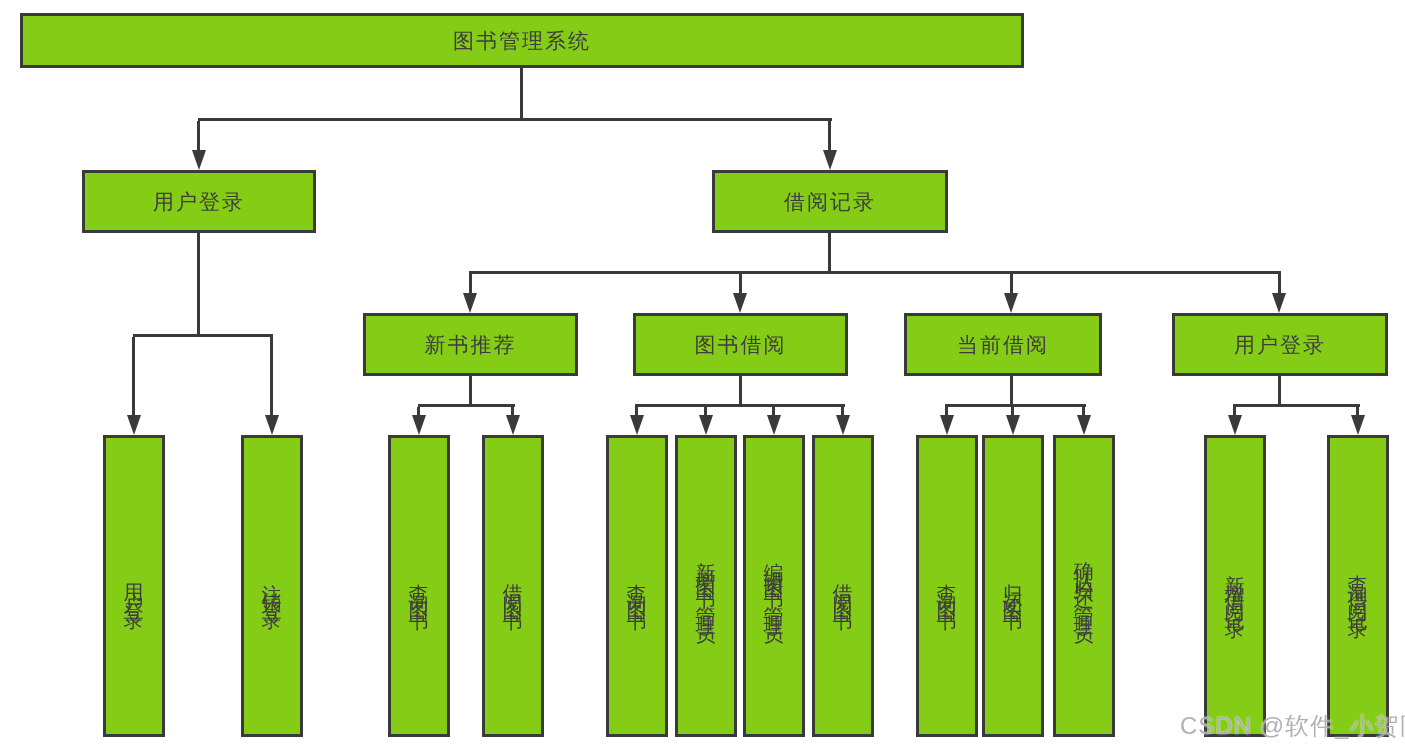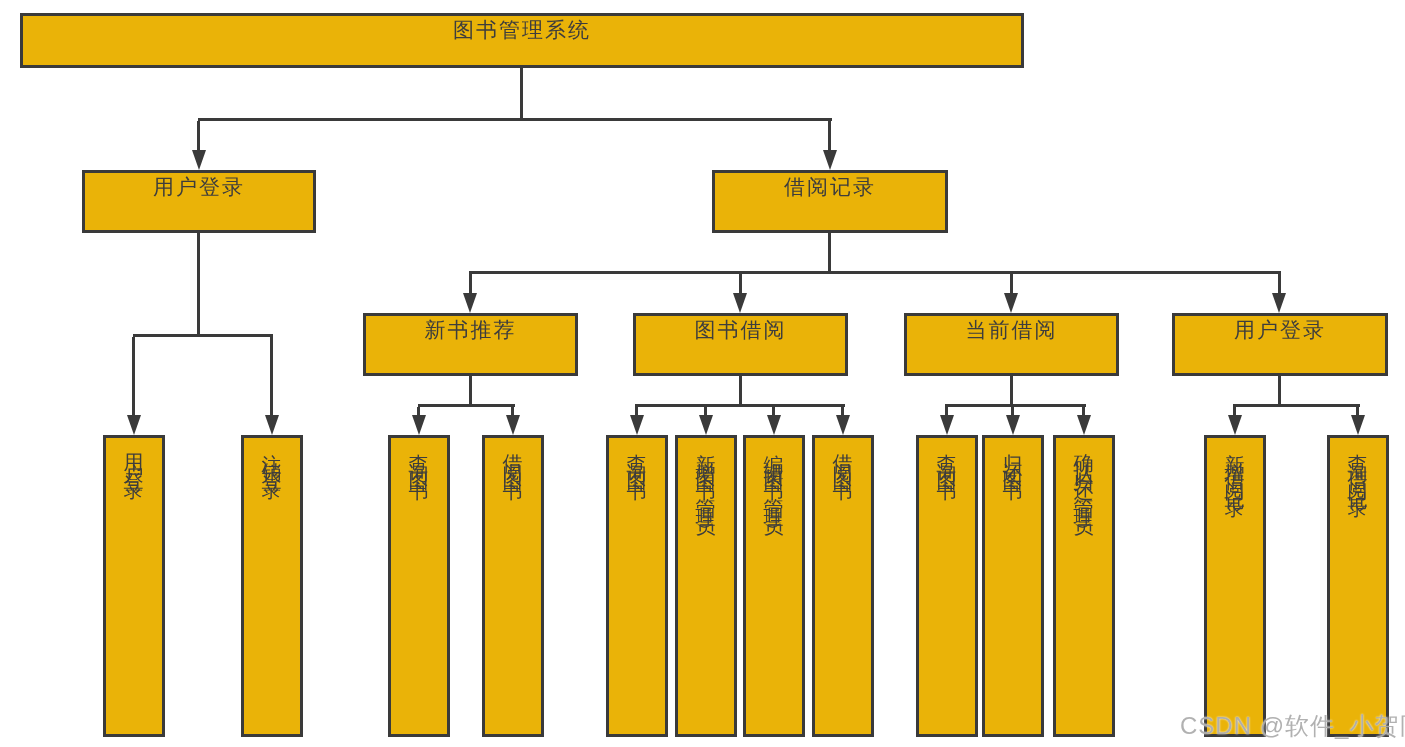--- a/index.html
+++ b/index.html
@@ -2,22 +2,22 @@
 <html><head>
 <meta charset="utf-8">
 <style>
   html, body { margin:0; padding:0; background:#ffffff; }
   #canvas {
     position:relative; width:1405px; height:747px; background:#ffffff;
     font-family:"Liberation Sans","DejaVu Sans",sans-serif; overflow:hidden;
   }
   .box {
     position:absolute; box-sizing:border-box;
-    border:3px solid #3a3a3a; background:#eab308;
-    display:flex; align-items:flex-start; justify-content:center;
+    border:3px solid #3a3a3a; background:#84cc16;
+    display:flex; align-items:center; justify-content:center;
     color:#3d3d3d; font-size:21px; letter-spacing:2px; text-align:center;
   }
   .leaf {
     top:435px; width:62px; height:302px;
   }
   .leaf span {
     writing-mode:vertical-rl; text-orientation:mixed;
     font-size:20px; letter-spacing:9px; color:#3d3d3d; line-height:1;
   }
   .vline, .hline { position:absolute; background:#3a3a3a; }
@@ -75,21 +75,21 @@
   <div class="arrow" style="left:1004px; top:293px;"></div>
   <div class="vline" style="left:1278px; top:274px; height:19px;"></div>
   <div class="arrow" style="left:1272px; top:293px;"></div>
 
   <div class="box" style="left:633px; top:313px; width:215px; height:63px;">
     <span>图书借阅</span>
   </div>
   <div class="box" style="left:363px; top:313px; width:215px; height:63px;">
     <span>新书推荐</span>
   </div>
-  <div class="box" style="left:904px; top:313px; width:215px; height:63px;">
+  <div class="box" style="left:904px; top:313px; width:198px; height:63px;">
     <span>当前借阅</span>
   </div>
   <div class="box" style="left:1172px; top:313px; width:216px; height:63px;">
     <span>用户登录</span>
   </div>
 
   <div class="vline" style="left:469px; top:376px; height:31px;"></div>
   <div class="hline" style="left:418px; top:404px; width:97px;"></div>
   <div class="vline" style="left:417px; top:407px; height:8px;"></div>
   <div class="arrow" style="left:412px; top:415px;"></div>

